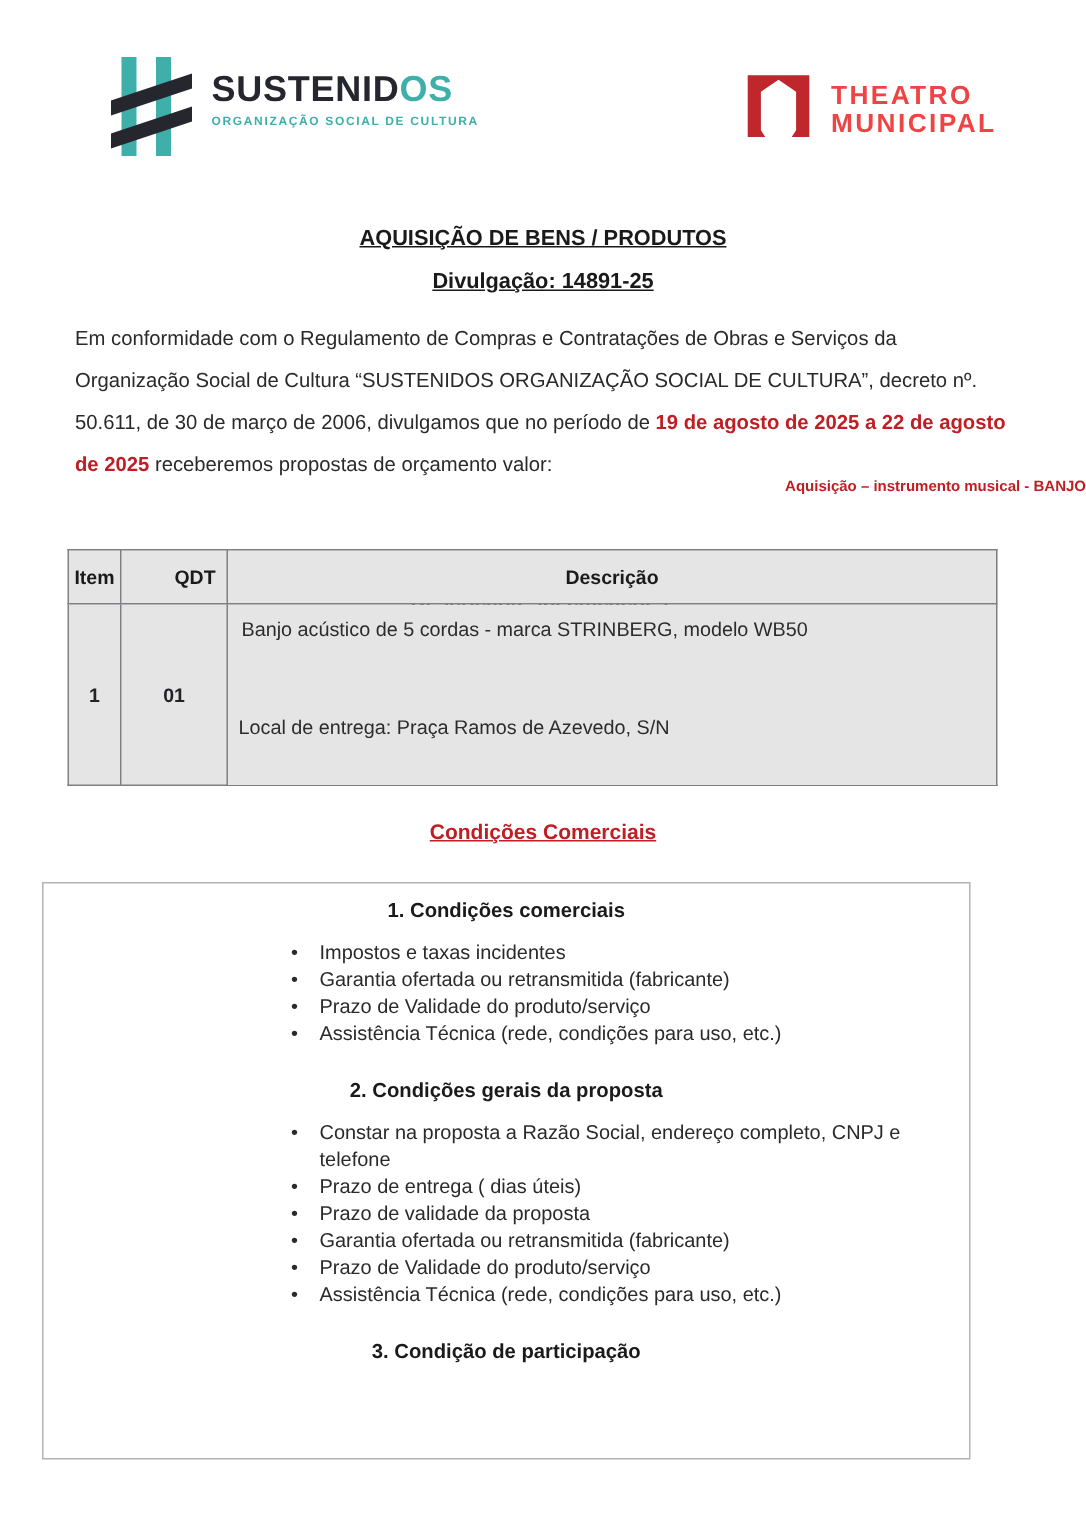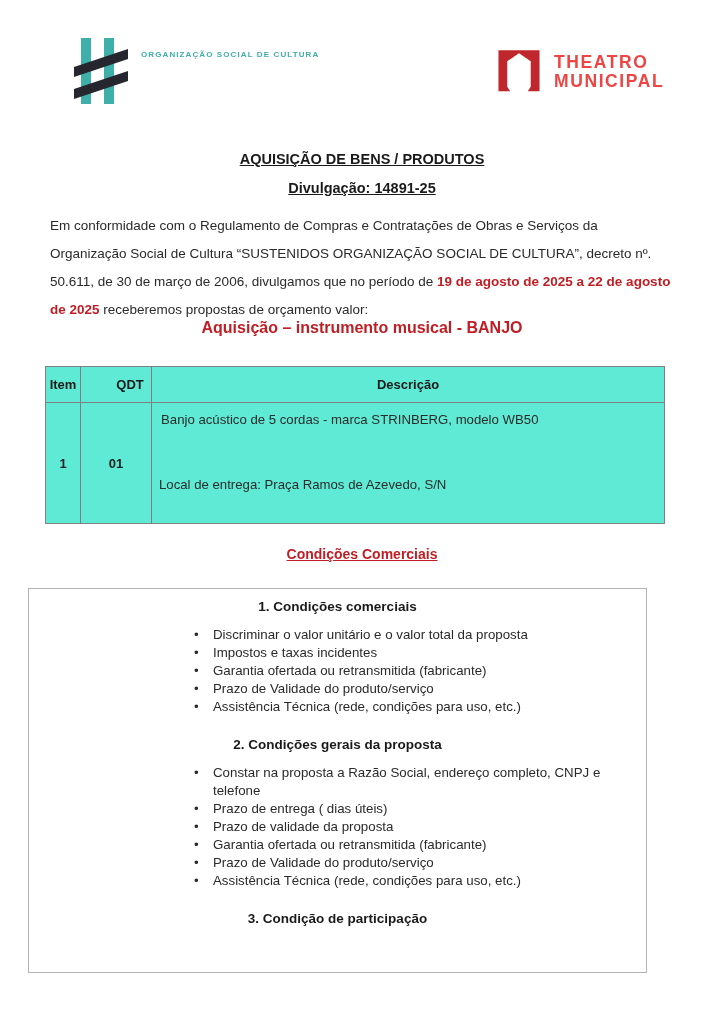--- a/index.html
+++ b/index.html
@@ -22,29 +22,29 @@
 
   
   .doc-title { position:absolute; left:0; top:151px; width:100%; text-align:center; }
   .doc-title div { font-size:14.5px; font-weight:bold; text-decoration:underline; color:#1a1a1a; }
   .doc-title .t2 { margin-top:13px; }
 
   .intro { position:absolute; left:50px; top:212px; width:628px;
            font-size:13.5px; line-height:28px; color:#2a2a2a; }
   .intro .hl { font-weight:bold; color:#c01e24; }
 
-  .acq-title { position:absolute; left:0; top:319px; width:100%; text-align:center;
-               font-size:16px; font-weight:bold; color:#c01e24; }
+  .acq-title { position:absolute; left:0; top:319px; width:100%; text-align:right;
+               font-size:10px; font-weight:bold; color:#c01e24; }
   .acq-sub   { position:absolute; left:0; top:345px; width:100%; text-align:center;
                font-size:14px; font-weight:bold; color:#1a1a1a;margin-top:47px; }
 
   
   .spec-table { position:absolute; left:45px; top:366px; width:620px;
                 border-collapse:collapse; font-size:13px; }
-  .spec-table th, .spec-table td { border:1px solid #7f7f84; background:#5eead4; }
+  .spec-table th, .spec-table td { border:1px solid #7f7f84; background:#e5e5e5; }
   .spec-table th { height:36px; font-weight:bold; text-align:center; font-size:13px; color:#1a1a1a; }
   .col-item { width:35px; } .col-qdt { width:71px;padding-left:28px; }
   .spec-table td { height:121px; text-align:center; font-weight:bold; vertical-align:middle; }
   td.desc-cell { position:relative; font-weight:normal; text-align:left; }
   .desc-line1 { position:absolute; left:9px; top:9px;  font-size:13.2px; color:#2c2c2c; }
   .desc-line2 { position:absolute; left:7px; top:74px; font-size:13.2px; color:#2c2c2c; }
 
   
   .cond-title { position:absolute; left:0; top:546px; width:100%; text-align:center;
                 font-size:14px; font-weight:bold; color:#c01e24; text-decoration:underline; }
@@ -67,20 +67,21 @@
   <div class="logo-sustenidos">
     <span>
       <svg width="58" height="66" viewBox="0 0 58 66">
         <rect x="7" y="0" width="10" height="66" fill="#3fafaa"></rect>
         <rect x="30" y="0" width="10" height="66" fill="#3fafaa"></rect>
         <polygon points="0,29 54,11 54,21 0,39" fill="#26262e"></polygon>
         <polygon points="0,51 54,33 54,43 0,61" fill="#26262e"></polygon>
       </svg>
     </span>
     <div class="text">
+      <div class="susten-name"><span>SUSTENID</span><span class="accent">OS</span></div>
       <div class="susten-tagline">ORGANIZAÇÃO SOCIAL DE CULTURA</div>
     </div>
   </div>
 
   <div class="logo-theatro">
     <span>
       <svg width="44" height="56" viewBox="0 0 60 58">
         <path fill="#c0272d" d="M2,58 L2,2 L58,2 L58,58 L42,58 L46,52 L46,17 L30,6 L14,17 L14,52 L18,58 Z"></path>
       </svg>
     </span>
@@ -115,21 +116,20 @@
         <div class="desc-line2">Local de entrega: Praça Ramos de Azevedo, S/N</div>
       </td>
     </tr>
   </tbody>
     </table>
 
   <div class="cond-title">Condições Comerciais</div>
   <div class="cond-box" id="conditions-sections">
       <div class="cond-heading">1. Condições comerciais</div>
       <ul class="cond-list">
-        <li>Discriminar o valor unitário e o valor total da proposta</li>
         <li>Impostos e taxas incidentes</li>
         <li>Garantia ofertada ou retransmitida (fabricante)</li>
         <li>Prazo de Validade do produto/serviço</li>
         <li>Assistência Técnica (rede, condições para uso, etc.)</li>
       </ul>
       <div class="cond-heading">2. Condições gerais da proposta</div>
       <ul class="cond-list">
         <li>Constar na proposta a Razão Social, endereço completo, CNPJ e telefone</li>
         <li>Prazo de entrega ( dias úteis)</li>
         <li>Prazo de validade da proposta</li>

